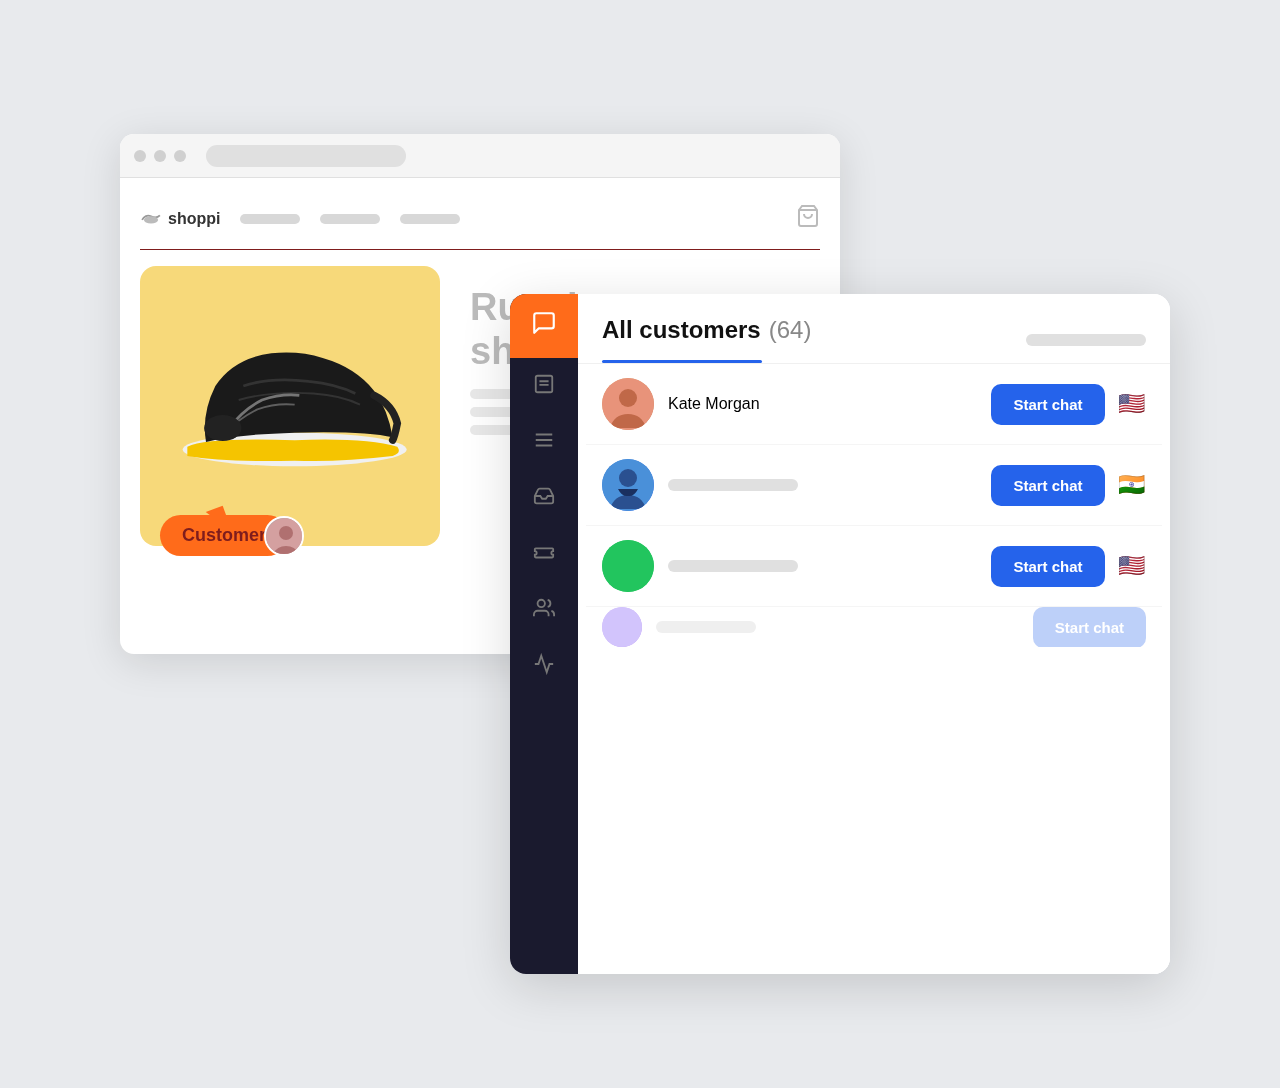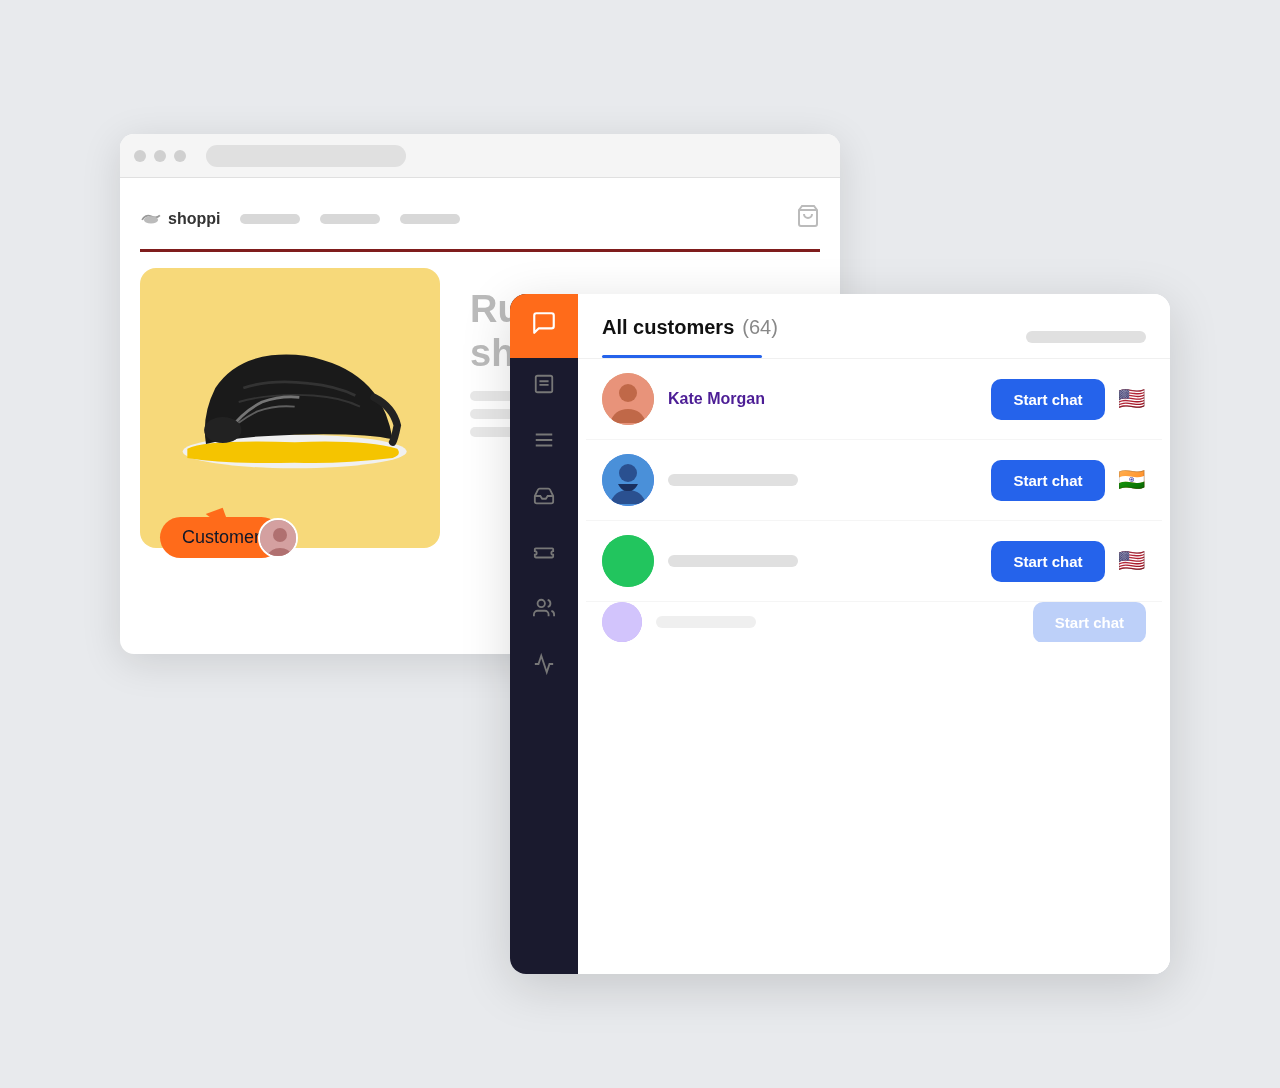--- a/index.html
+++ b/index.html
@@ -63,21 +63,21 @@
       padding: 16px 20px;
       background: #fff;
     }
 
     
     .shoppi-header {
       display: flex;
       align-items: center;
       padding: 10px 0 16px 0;
       gap: 20px;
-      border-bottom: 3px solid #7f1d1d;
+      border-bottom: 1px solid #7f1d1d;
       margin-bottom: 16px;
     }
 
     .shoppi-logo {
       display: flex;
       align-items: center;
       gap: 6px;
       font-weight: 600;
       font-size: 16px;
       color: #333;
@@ -117,22 +117,22 @@
       flex-shrink: 0;
       overflow: visible;
     }
 
     
     .customer-badge {
       position: absolute;
       bottom: -10px;
       left: 20px;
       background: #ff6b1a;
-      color: #0f172a;
-      font-weight: 400;
+      color: #7f1d1d;
+      font-weight: 700;
       font-size: 18px;
       padding: 10px 22px;
       border-radius: 30px;
       display: flex;
       align-items: flex-end;
       gap: 10px;
       z-index: 10;
     }
 
     .customer-avatar {
@@ -256,21 +256,21 @@
       border-bottom: 1px solid #f0f0f0;
     }
 
     .panel-title-section {
       display: flex;
       flex-direction: column;
       gap: 4px;
     }
 
     .panel-title {
-      font-size: 20px;
+      font-size: 24px;
       font-weight: 700;
       color: #111;
       display: flex;
       align-items: center;
       gap: 8px;
     }
 
     .customer-count {
       color: #888;
       font-weight: 400;
@@ -342,22 +342,22 @@
     .avatar-purple {
       background: linear-gradient(135deg, #a78bfa, #7c3aed);
     }
 
     .customer-name-area {
       flex: 1;
     }
 
     .customer-name-text {
       font-size: 16px;
-      font-weight: 700;
-      color: #4c1d95;
+      font-weight: 400;
+      color: #000000;
     }
 
     .customer-name-placeholder {
       height: 12px;
       background: #e0e0e0;
       border-radius: 6px;
       width: 130px;
     }
 
     .btn-start-chat {

